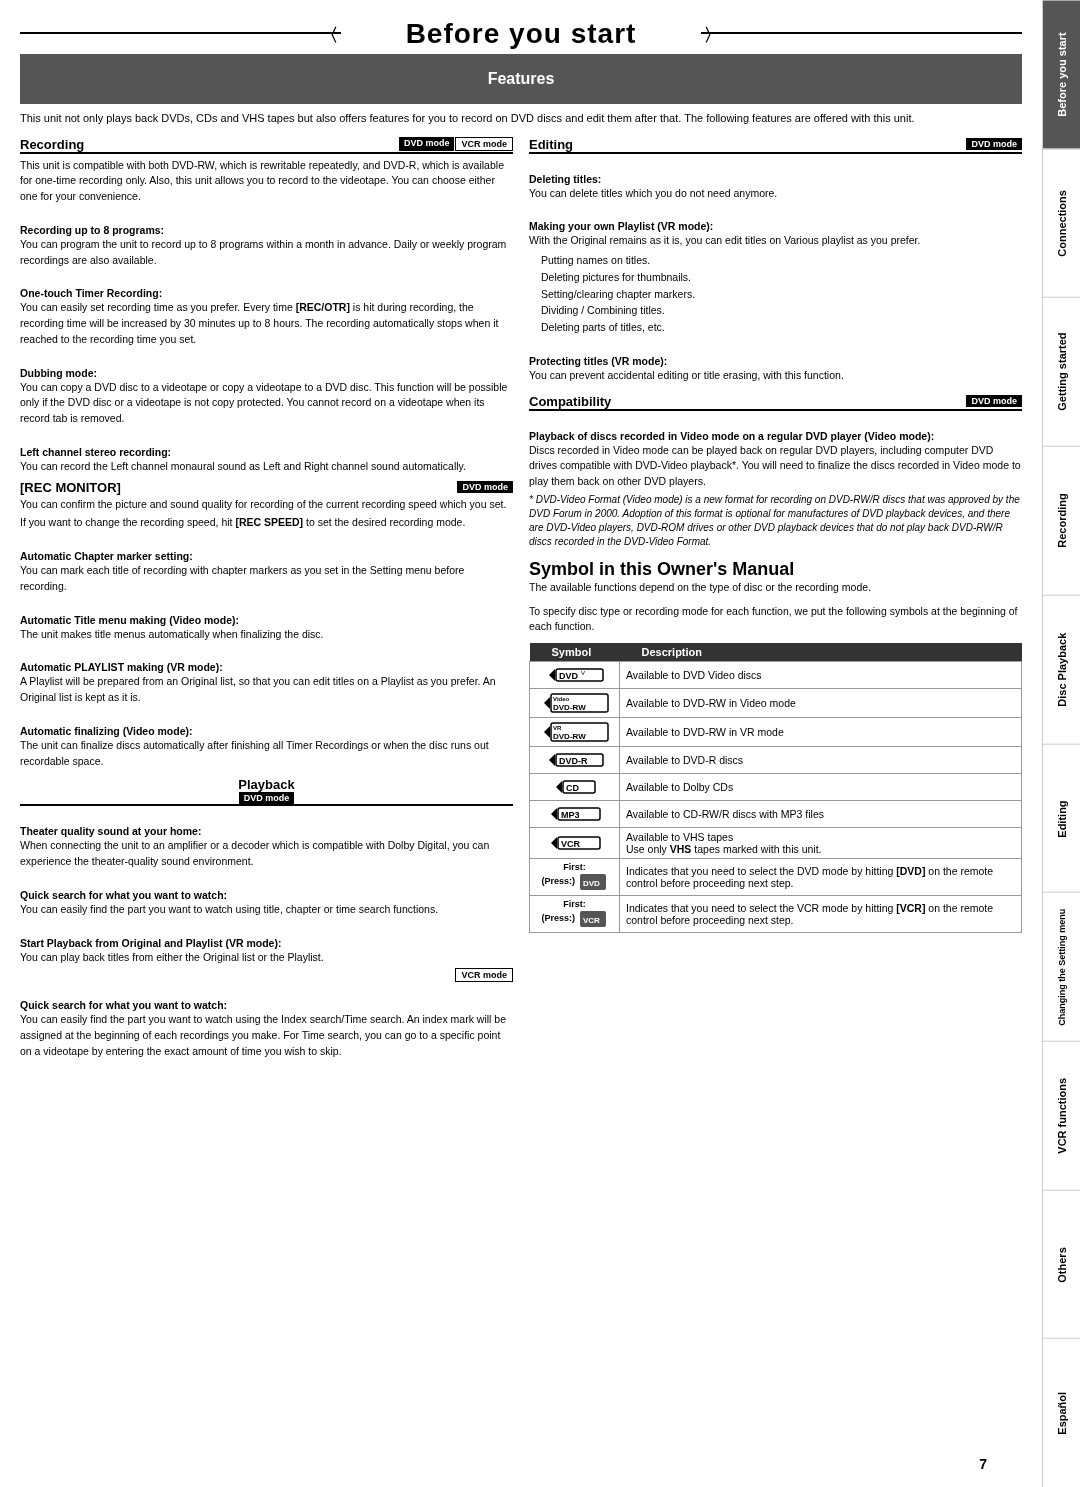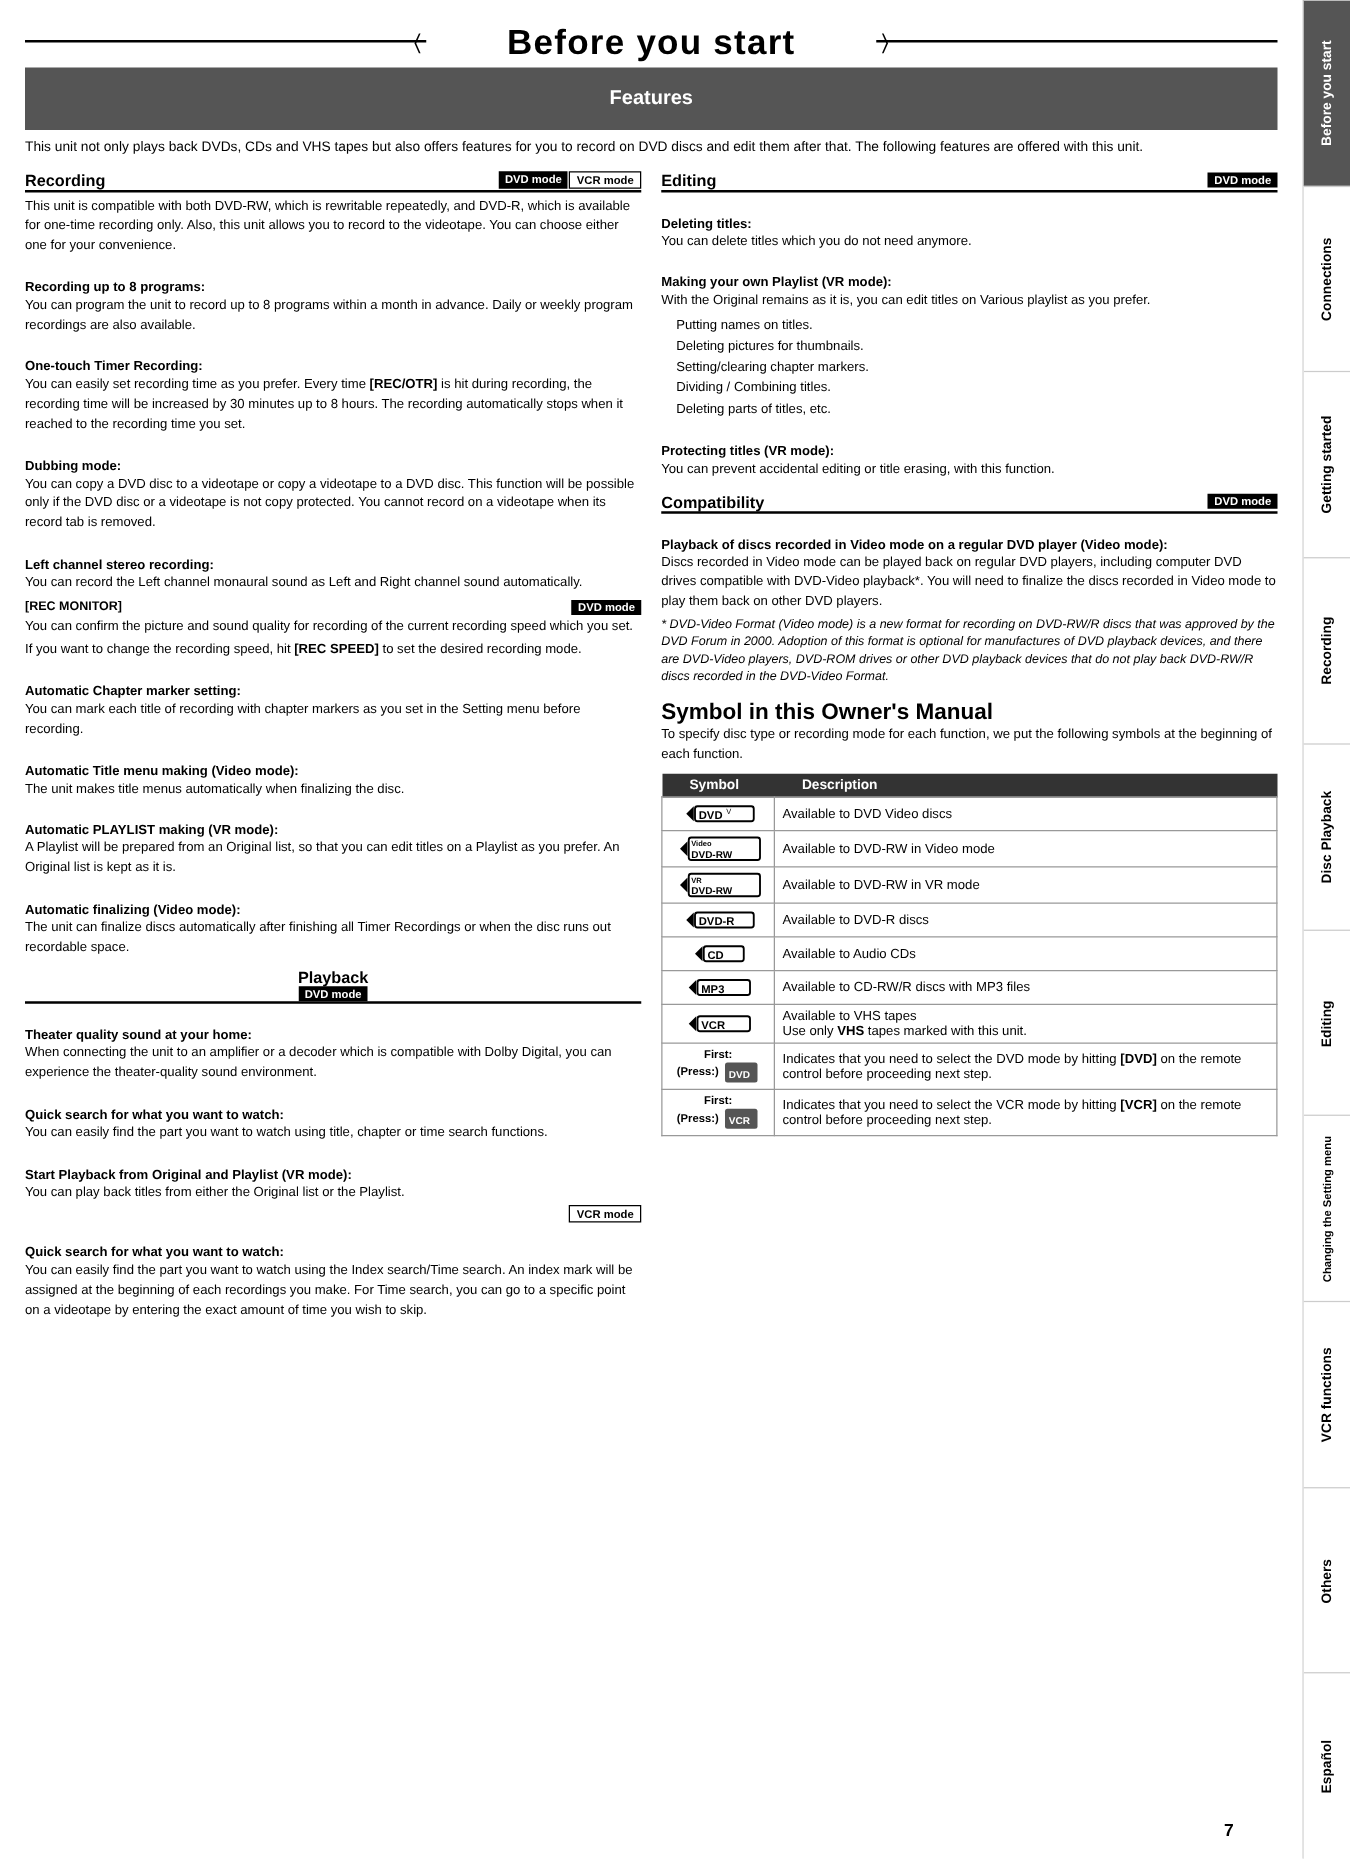--- a/index.html
+++ b/index.html
@@ -212,21 +212,21 @@
     .inline-badge-row {
       display: flex;
       align-items: center;
       justify-content: space-between;
       margin-top: 5px;
       margin-bottom: 2px;
     }
 
     .inline-badge-title {
       font-weight: bold;
-      font-size: 10px;
+      font-size: 13px;
     }
 
     .indent-list {
       padding-left: 12px;
       font-size: 10.5px;
       line-height: 1.6;
     }
 
     .title-decoration {
       display: flex;
@@ -372,20 +372,21 @@
         <div class="section-header" style="margin-top:10px;gap:12px;">
           <span class="section-title">Compatibility</span>
           <span class="badge">DVD mode</span>
         </div>
 
         <p class="subsection-title">Playback of discs recorded in Video mode on a regular DVD player (Video mode):</p>
         <p class="subsection-text">Discs recorded in Video mode can be played back on regular DVD players, including computer DVD drives compatible with DVD-Video playback*. You will need to finalize the discs recorded in Video mode to play them back on other DVD players.</p>
         <p class="italic-text">* DVD-Video Format (Video mode) is a new format for recording on DVD-RW/R discs that was approved by the DVD Forum in 2000. Adoption of this format is optional for manufactures of DVD playback devices, and there are DVD-Video players, DVD-ROM drives or other DVD playback devices that do not play back DVD-RW/R discs recorded in the DVD-Video Format.</p>
 
         <h2 class="symbol-section-title">Symbol in this Owner's Manual</h2>
+        <p class="symbol-intro">The available functions depend on the type of disc or the recording mode.</p>
         <p class="symbol-intro">To specify disc type or recording mode for each function, we put the following symbols at the beginning of each function.</p>
 
         <table class="symbol-table">
           <thead>
             <tr>
               <th>Symbol</th>
               <th>Description</th>
             </tr>
           </thead>
           <tbody>
@@ -448,21 +449,21 @@
             <tr>
               <td class="symbol-cell">
                 <div class="sym-container">
                   <svg width="45" height="20">
                     <polygon points="4,10 10,4 10,16" fill="#000"></polygon>
                     <rect x="11" y="4" width="32" height="12" rx="2" fill="none" stroke="#000" stroke-width="1.5"></rect>
                     <text x="14" y="14" font-size="9" font-weight="bold" font-family="Arial">CD</text>
                   </svg>
                 </div>
               </td>
-              <td>Available to Audio CDs</td>
+              <td>Available to Dolby CDs</td>
             </tr>
 
             <tr>
               <td class="symbol-cell">
                 <div class="sym-container">
                   <svg width="55" height="20">
                     <polygon points="4,10 10,4 10,16" fill="#000"></polygon>
                     <rect x="11" y="4" width="42" height="12" rx="2" fill="none" stroke="#000" stroke-width="1.5"></rect>
                     <text x="14" y="14" font-size="9" font-weight="bold" font-family="Arial">MP3</text>
                   </svg>

